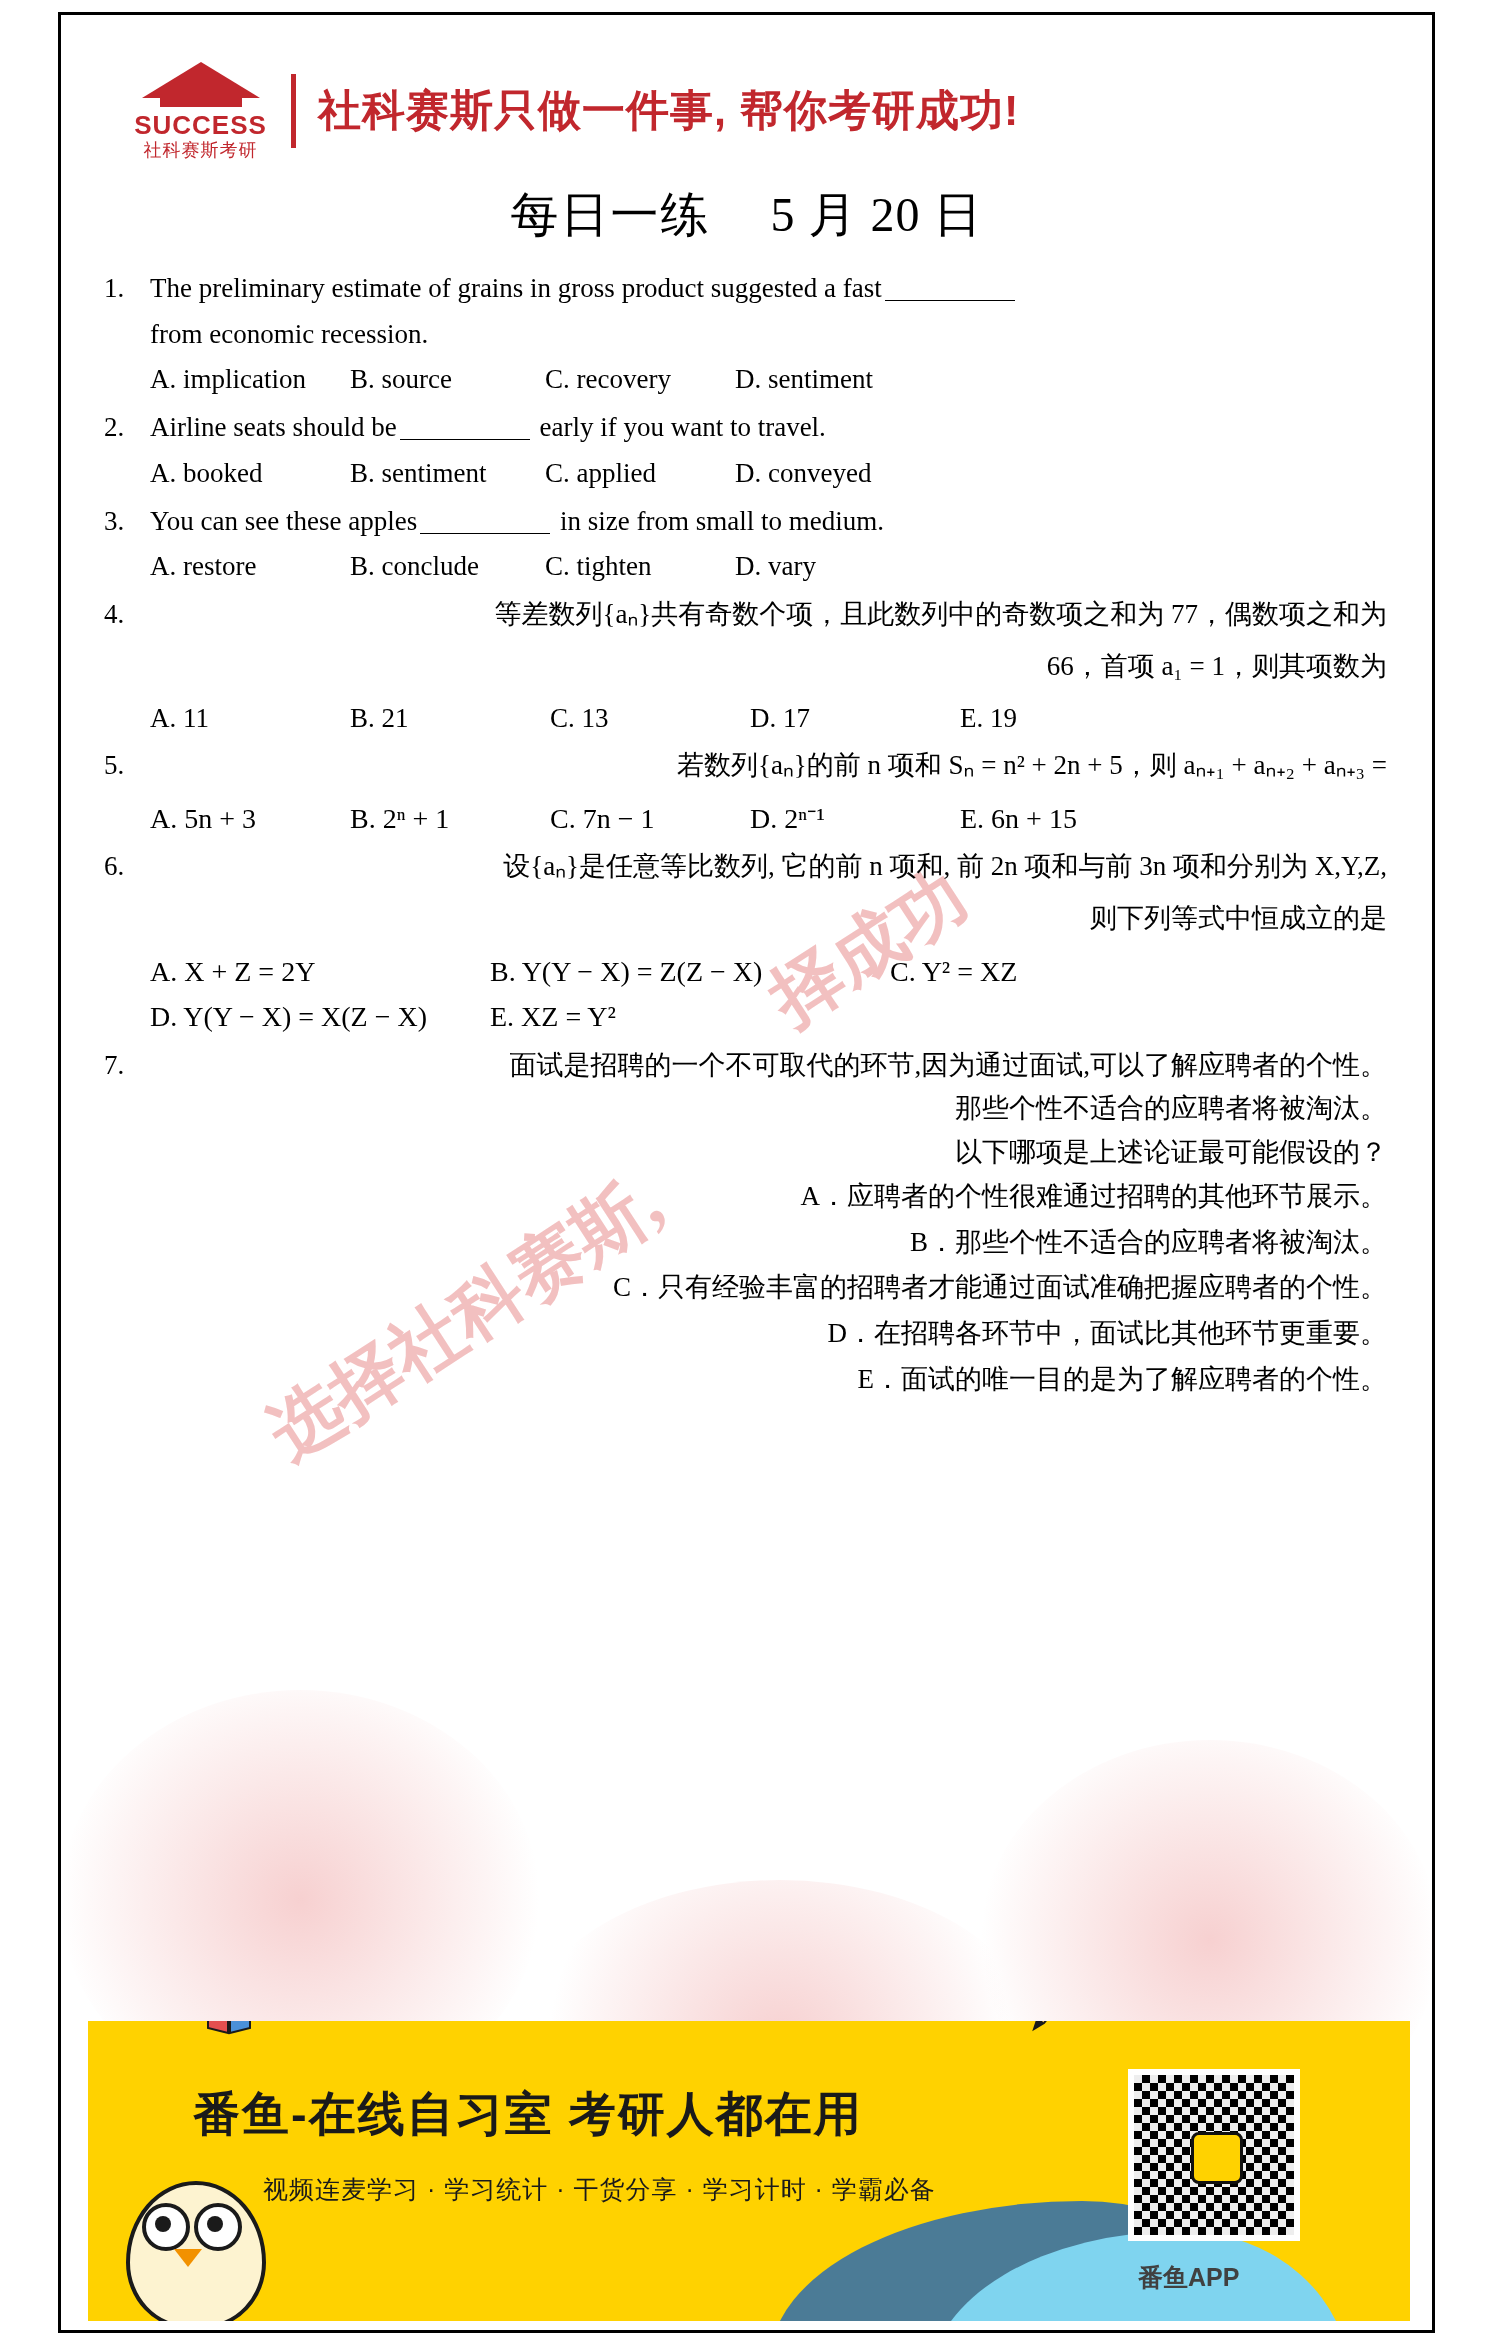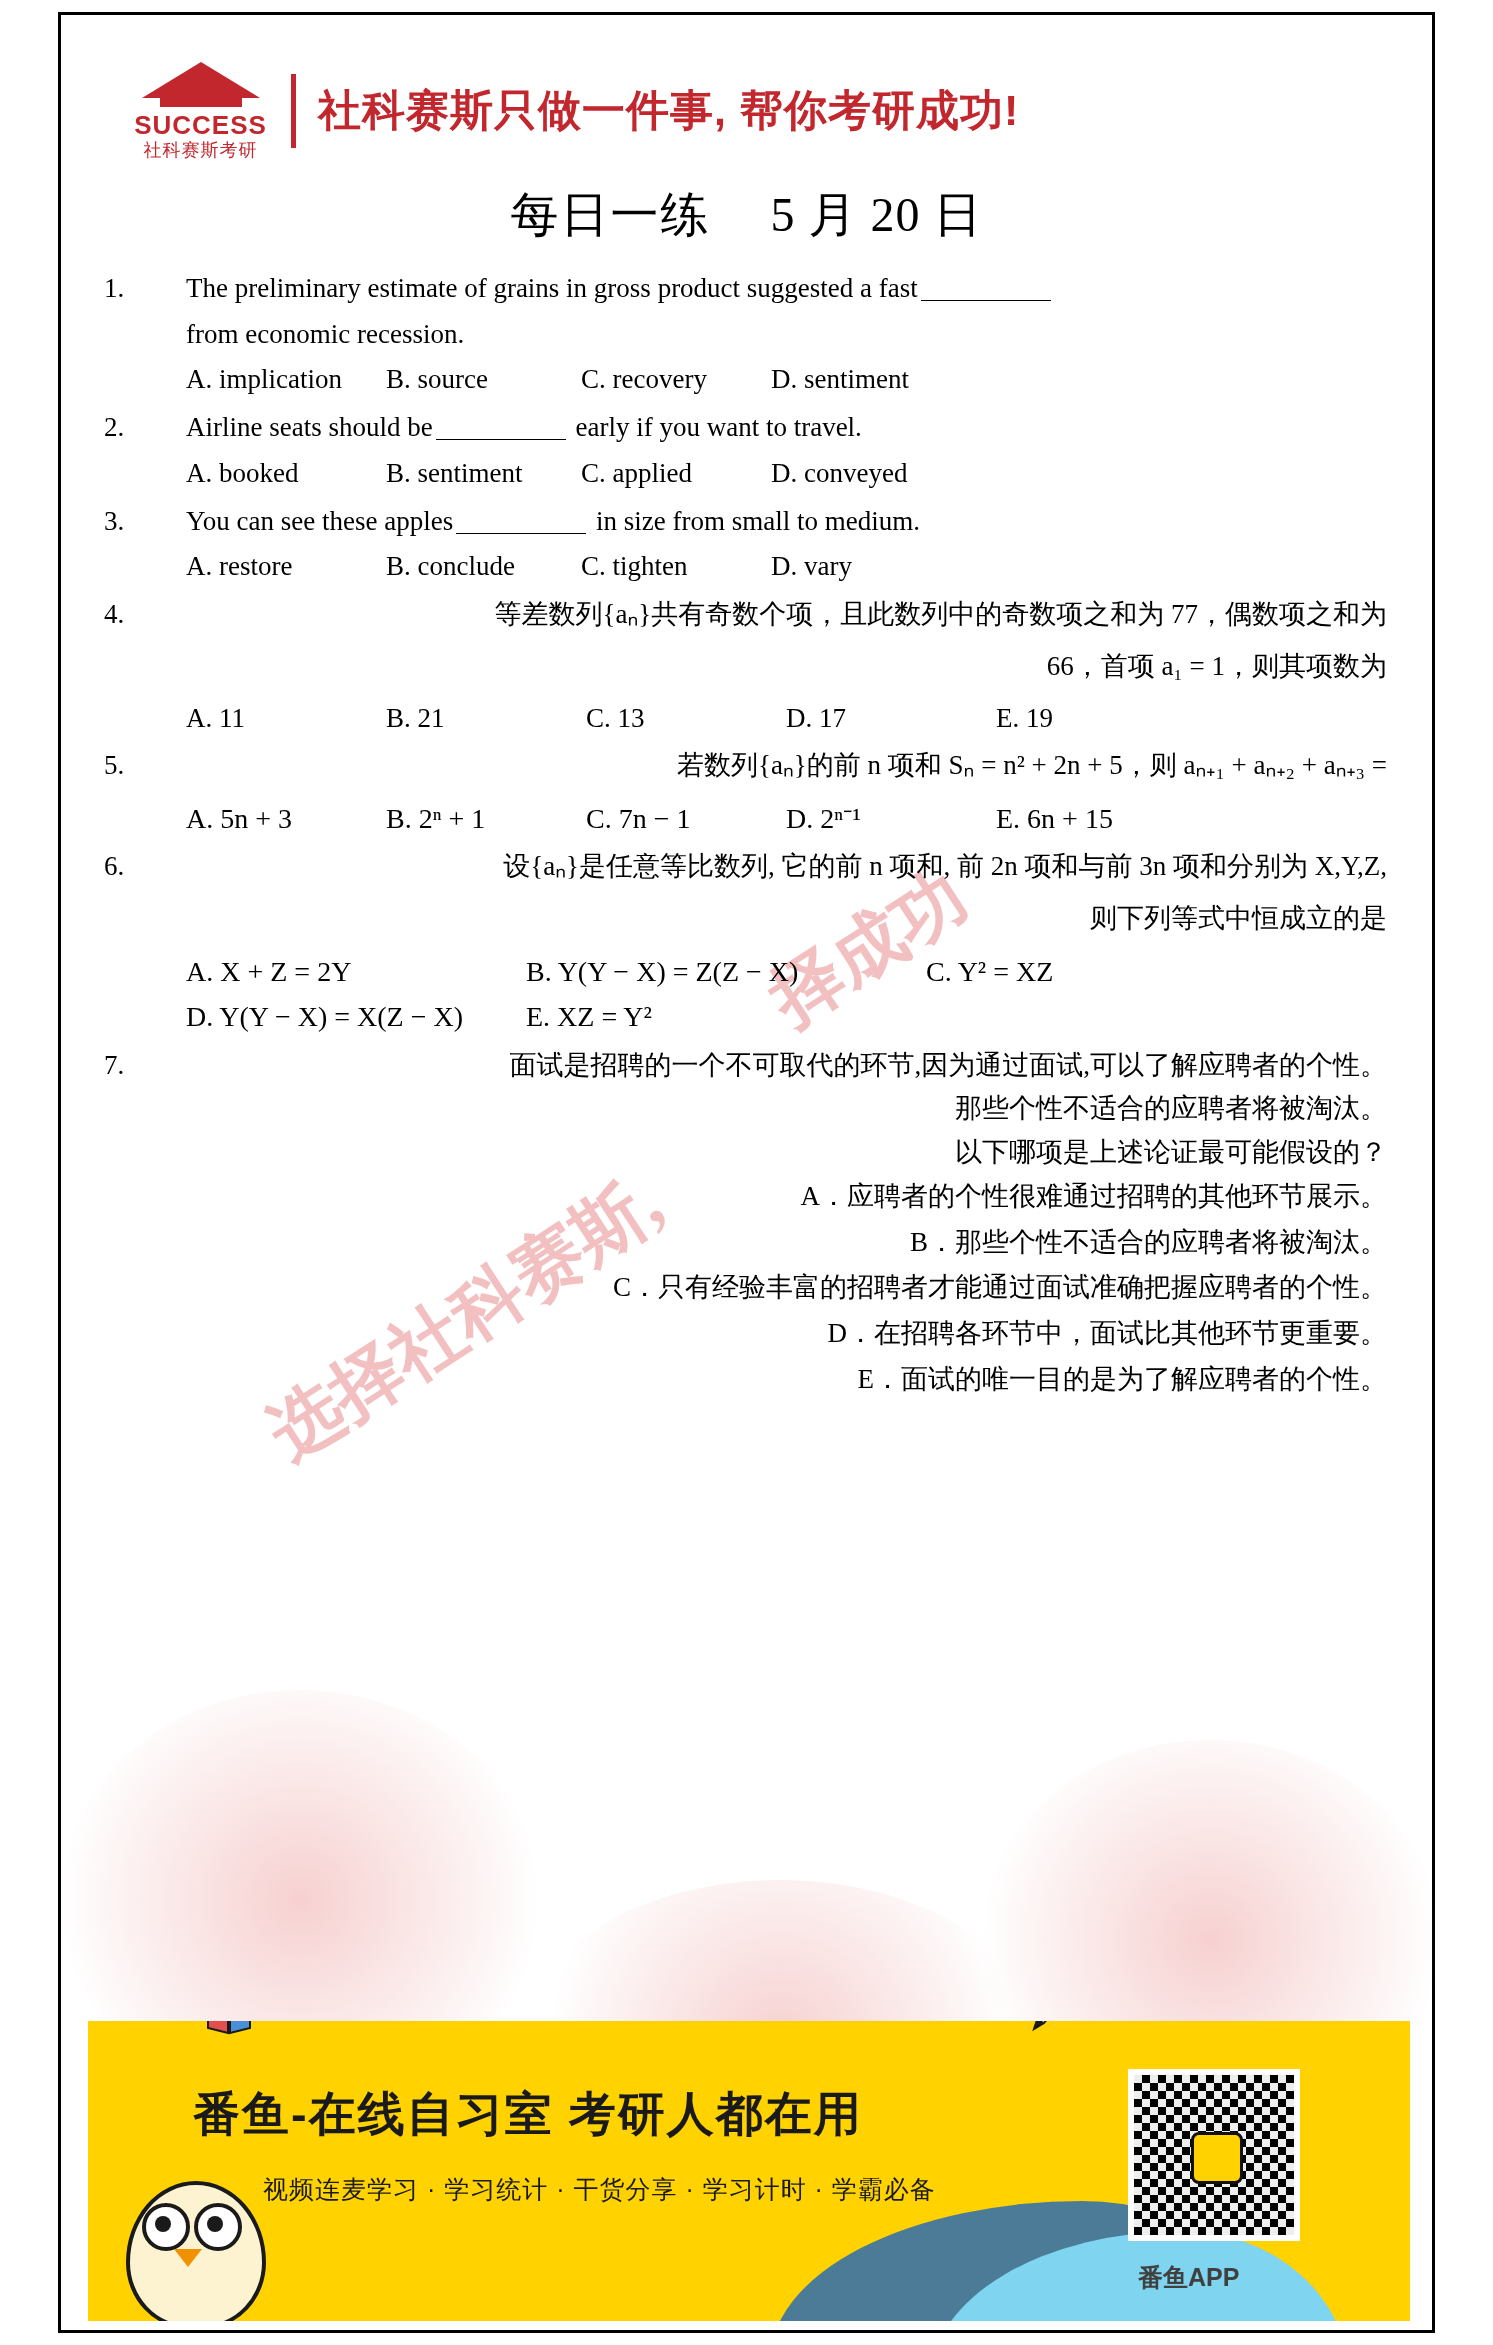--- a/index.html
+++ b/index.html
@@ -129,21 +129,20 @@
     flex: 0 0 52px;
     font-size: 27px;
     line-height: 1.62;
     padding-left: 6px;
     box-sizing: border-box;
   }
   .qbody {
     flex: 1 1 auto;
     font-size: 27px;
     line-height: 1.62;
-    margin-left: 36px;
   }
   .stem {
     margin-bottom: 2px;
   }
   .blank {
     display: inline-block;
     border-bottom: 1.5px solid #000;
     width: 130px;
     vertical-align: -4px;
     margin: 0 3px;

